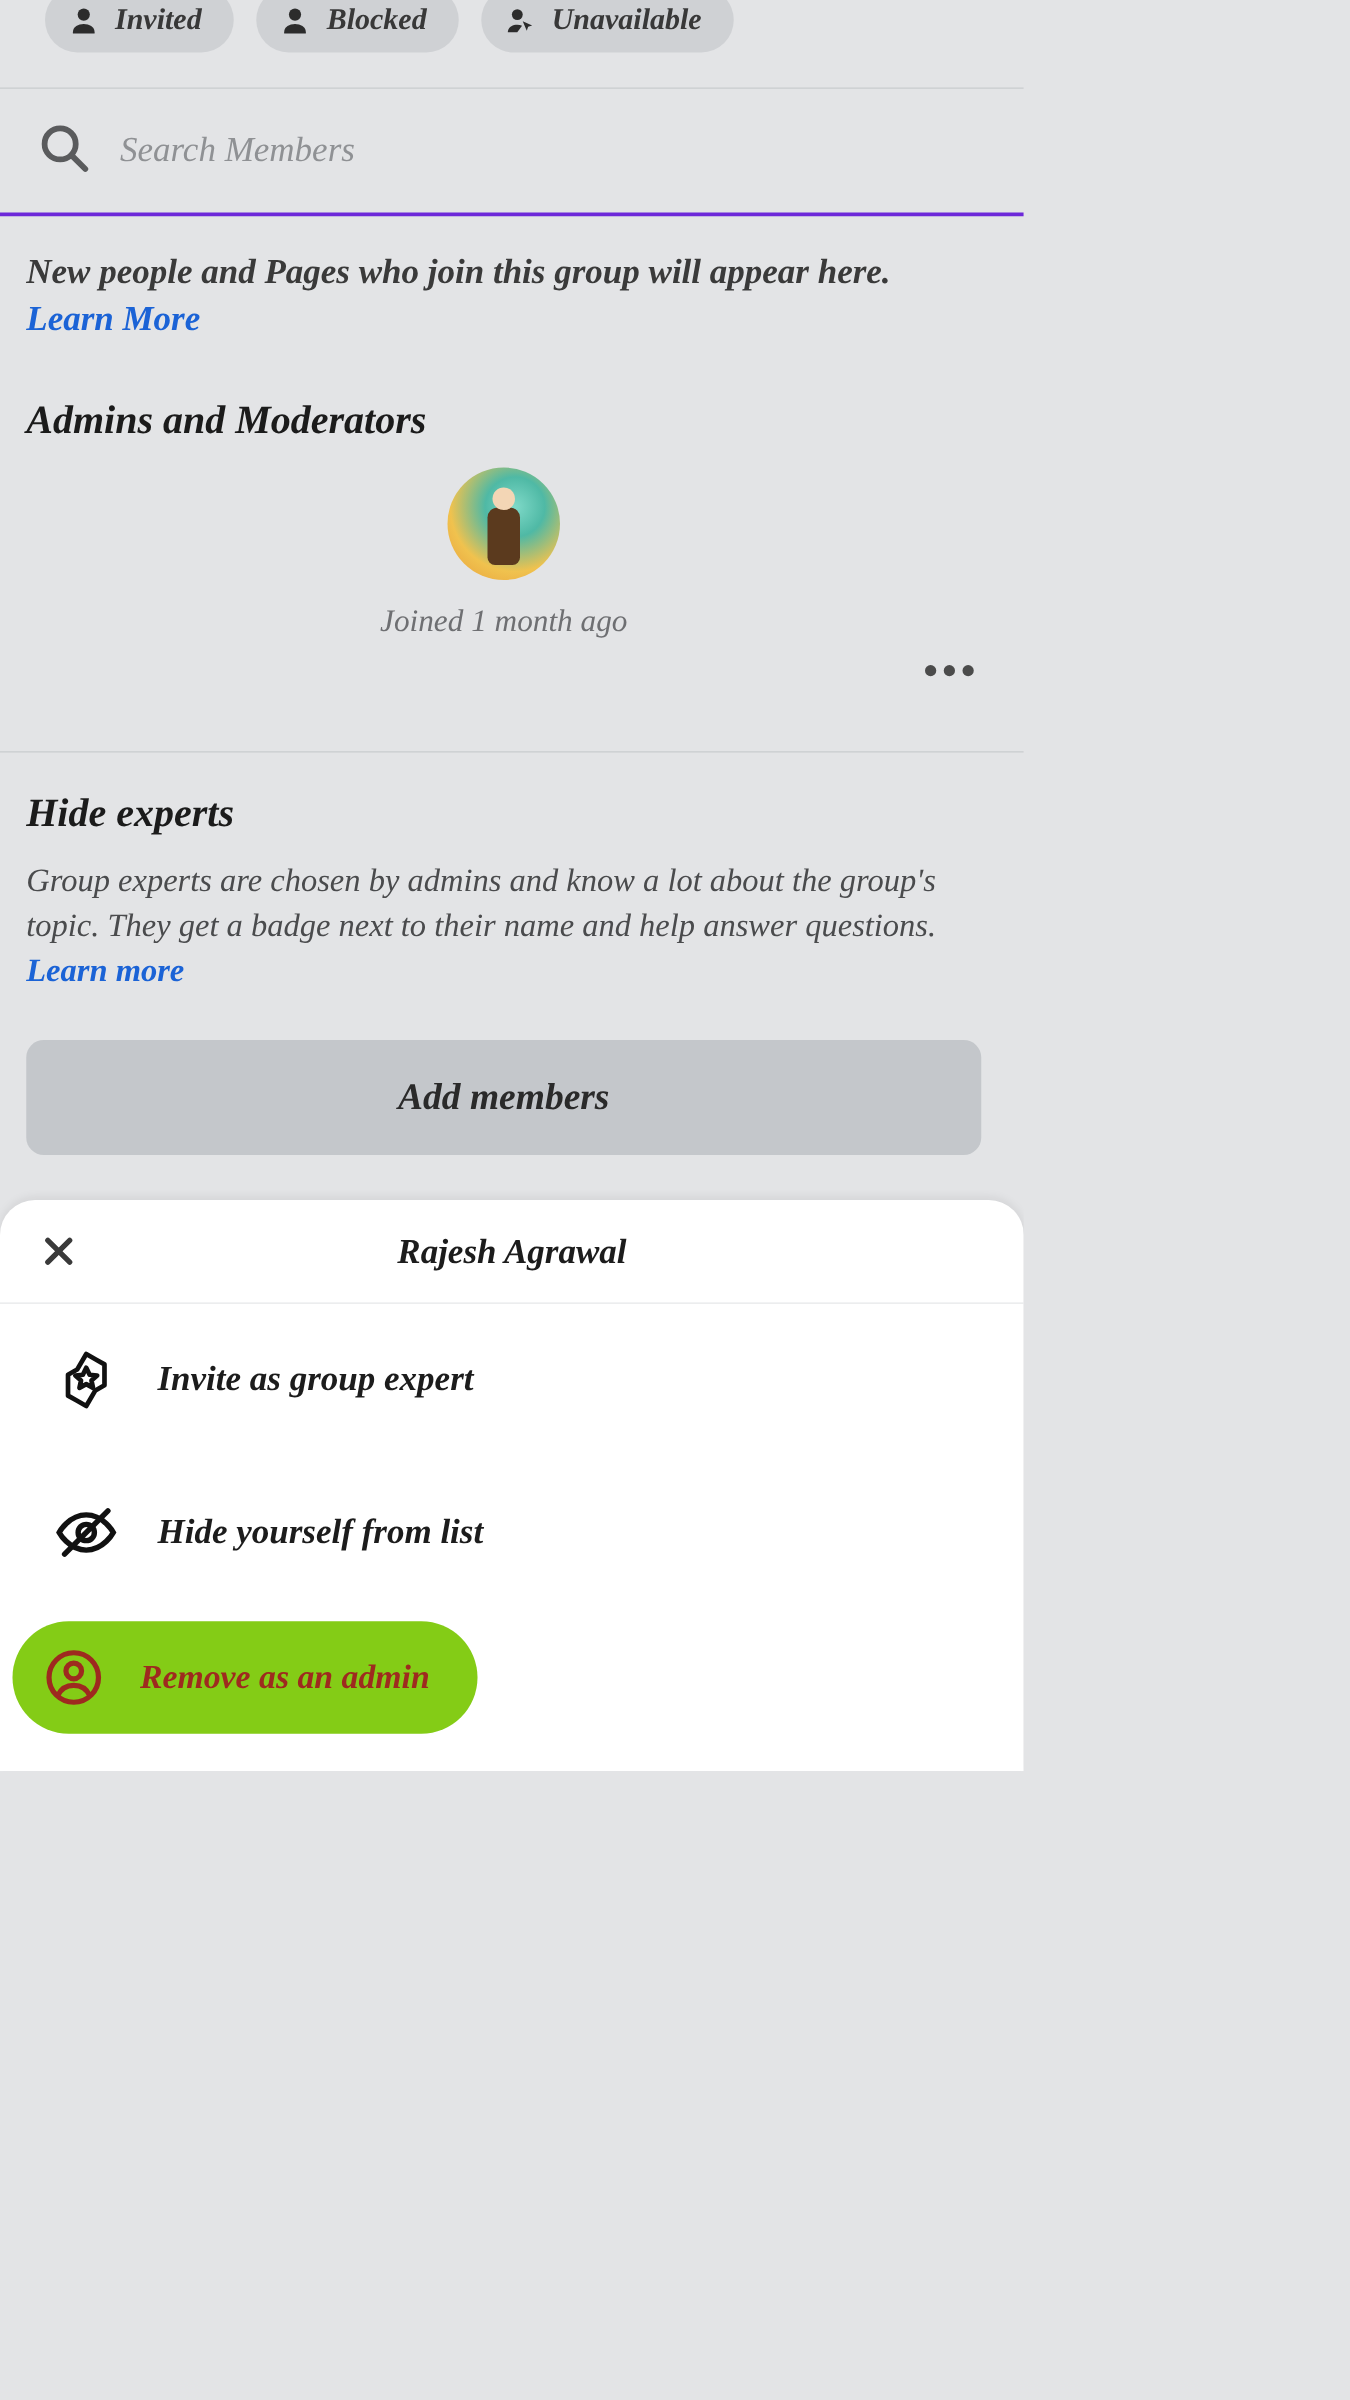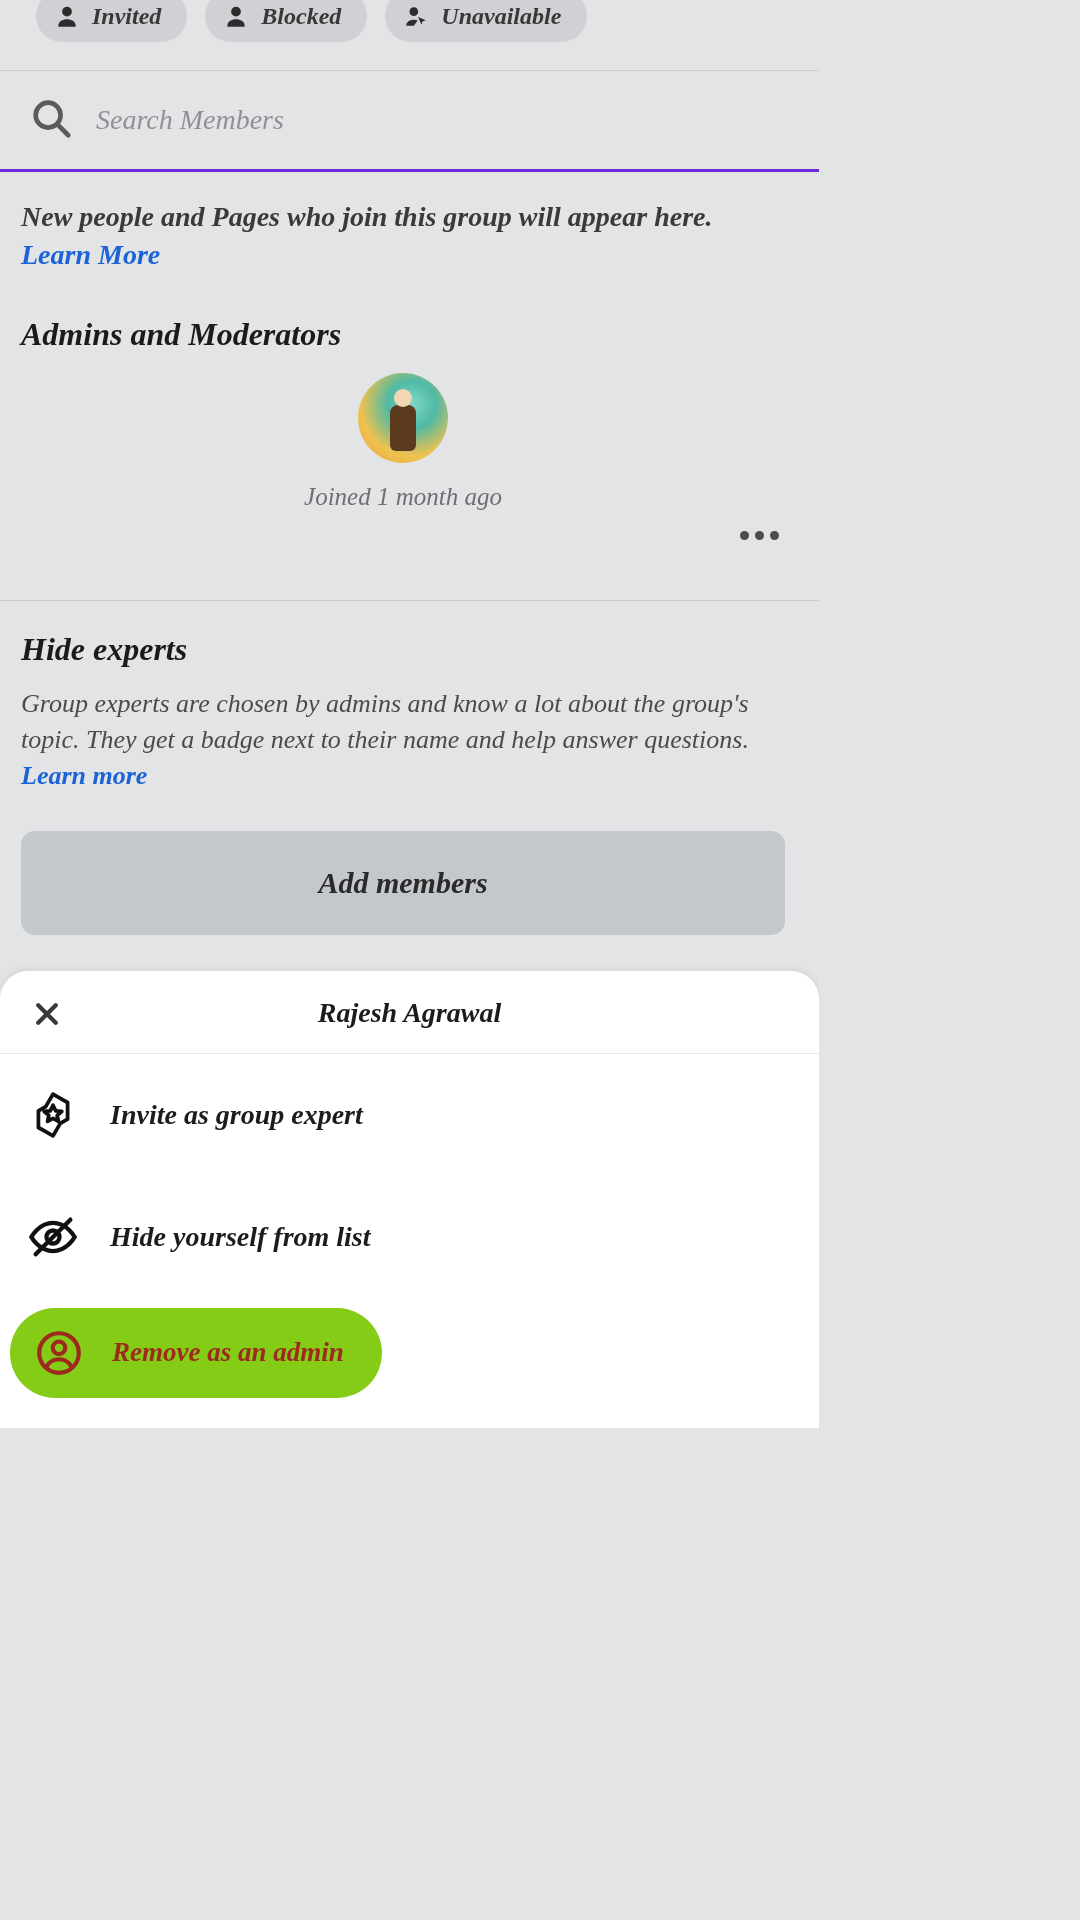--- a/index.html
+++ b/index.html
@@ -123,59 +123,59 @@
     color: #4a4b4d;
     line-height: 1.4;
     margin-top: 18px;
   }
   .body-text .link { color:#1b63d6; font-weight:700; }
   .add-btn {
     margin: 36px 0 0 0;
     background:#c4c7cb;
     border:none;
     width:100%;
-    height:104px;
+    height:92px;
     border-radius:14px;
     font-family:inherit;
     font-style:italic;
     font-weight:800;
     font-size:30px;
     color:#2a2a2a;
   }
   
   .sheet {
     background:#ffffff;
     border-radius: 28px 28px 0 0;
     margin-top: 26px;
     box-shadow: 0 -2px 8px rgba(0,0,0,0.07);
     padding-bottom: 30px;
   }
   .sheet-header{
     display:flex;
-    align-items:flex-start;
+    align-items:flex-end;
     padding: 26px 30px 24px 30px;
     border-bottom:1px solid #e6e7e9;
     position:relative;
   }
   .sheet-title{
     flex:1;
     text-align:center;
     font-size:28px;
     font-weight:700;
     color:#1c1c1c;
   }
   .close-x{
     width:34px;height:34px;display:flex;align-items:center;justify-content:center;
     position:absolute; left:30px;
   }
   .sheet-item{
     display:flex;
     align-items:center;
     gap: 30px;
-    padding: 34px 26px;
+    padding: 34px 42px;
     font-size:28px;
     font-weight:700;
     color:#1c1c1c;
   }
   .sheet-item .icon-slot{
     width:54px;height:54px;display:flex;align-items:center;justify-content:center;
   }
   .remove-pill{
     margin: 10px 0 0 10px;
     display:flex;

